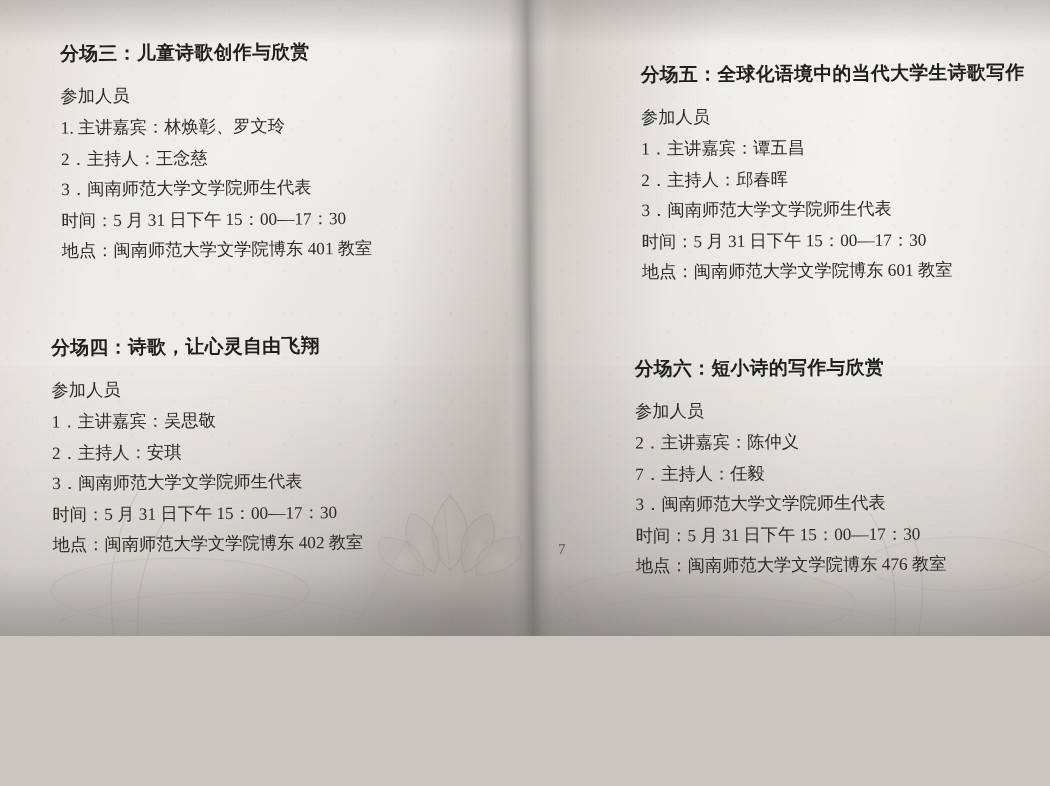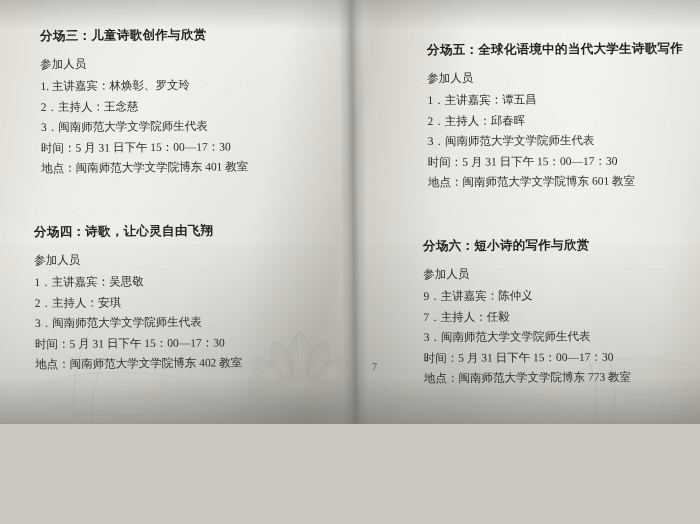--- a/index.html
+++ b/index.html
@@ -219,24 +219,24 @@
       <div class="line">1．主讲嘉宾：谭五昌</div>
       <div class="line">2．主持人：邱春晖</div>
       <div class="line">3．闽南师范大学文学院师生代表</div>
       <div class="line">时间：5 月 31 日下午 15：00—17：30</div>
       <div class="line">地点：闽南师范大学文学院博东 601 教室</div>
     </div>
 
     <div class="session" id="s6">
       <div class="session-title">分场六：短小诗的写作与欣赏</div>
       <div class="sub-label">参加人员</div>
-      <div class="line">9．主讲嘉宾：陈仲义</div>
+      <div class="line">2．主讲嘉宾：陈仲义</div>
       <div class="line">7．主持人：任毅</div>
       <div class="line">3．闽南师范大学文学院师生代表</div>
       <div class="line">时间：5 月 31 日下午 15：00—17：30</div>
-      <div class="line">地点：闽南师范大学文学院博东 773 教室</div>
+      <div class="line">地点：闽南师范大学文学院博东 476 教室</div>
     </div>
 
   </div>
 
   <div class="page-num" id="pn-right">7</div>
 
 </div>
 
 </body></html>

